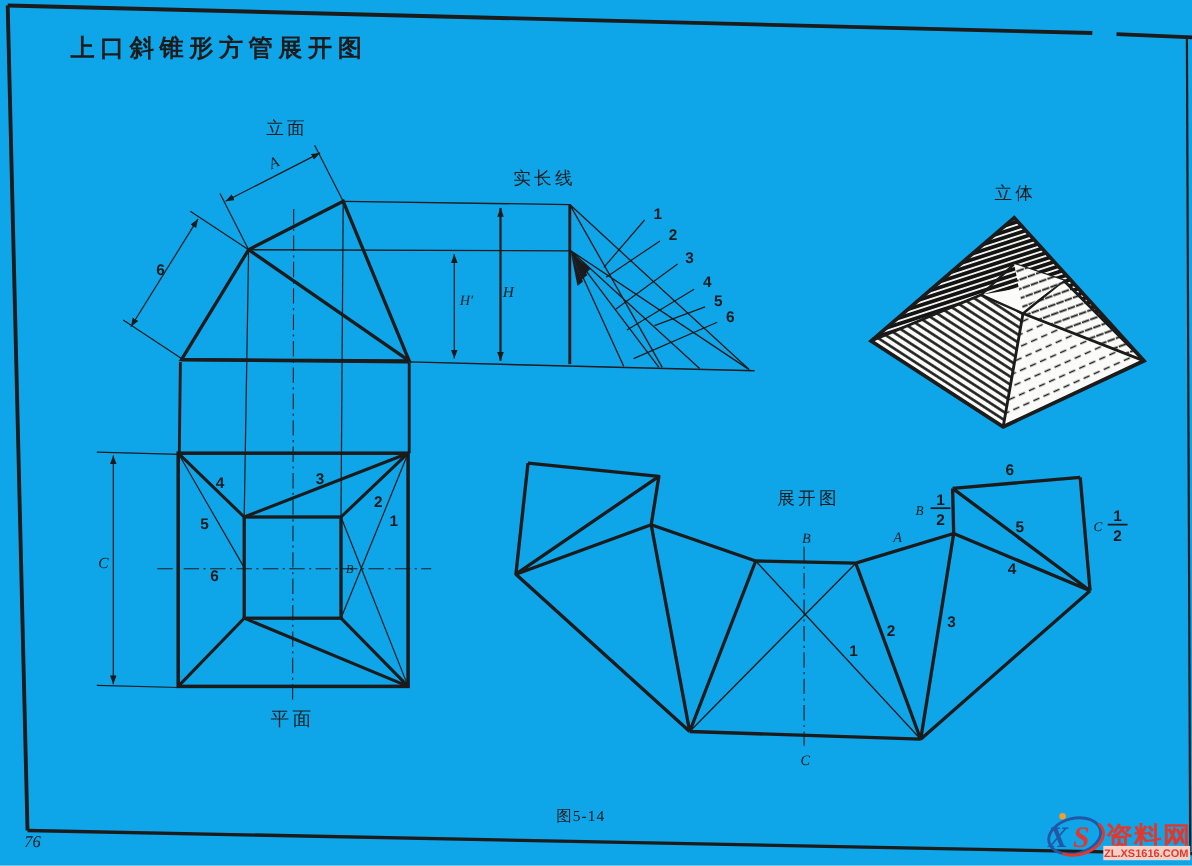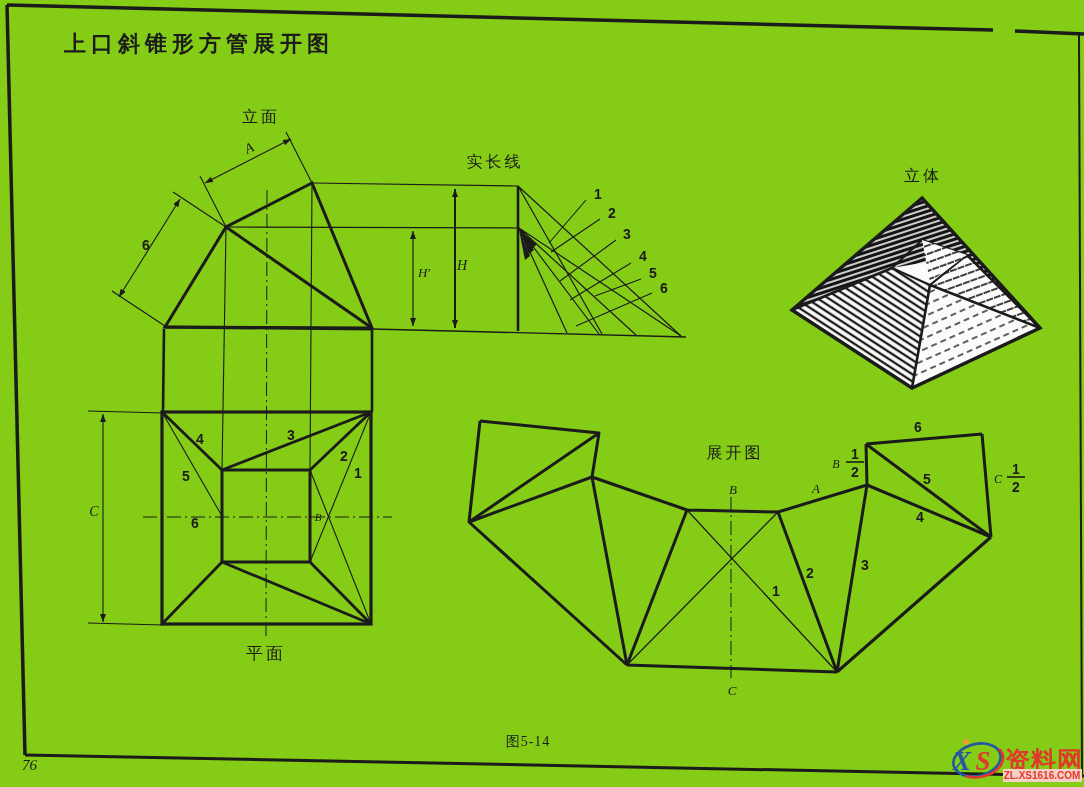--- a/index.html
+++ b/index.html
@@ -1,17 +1,17 @@
 <!DOCTYPE html>
 <html><head>
 <meta charset="utf-8">
 <style>
   html,body{margin:0;padding:0;background:#e8e8e4;}
   .page{
-    position:relative;width:1084px;height:787px;background:#84cc16;
+    position:relative;width:1084px;height:787px;background:#0ea5e9;
     overflow:hidden;font-family:"Liberation Serif","DejaVu Serif",serif;
   }
   svg{position:absolute;left:0;top:0;}
   .ink{stroke:#1b1b1b;fill:none;}
   .t{fill:#1b1b1b;font-family:"Liberation Serif","DejaVu Serif",serif;}
   .t-cjk{font-family:"Liberation Serif","DejaVu Serif",serif;letter-spacing:3px;}
   .t-title{font-weight:bold;font-size:22px;letter-spacing:5px;}
   .t-num{font-family:"Liberation Sans","DejaVu Sans",sans-serif;font-weight:bold;font-size:14px;}
   .t-ital{font-style:italic;}
   .wm-red{fill:#e2382c;}

